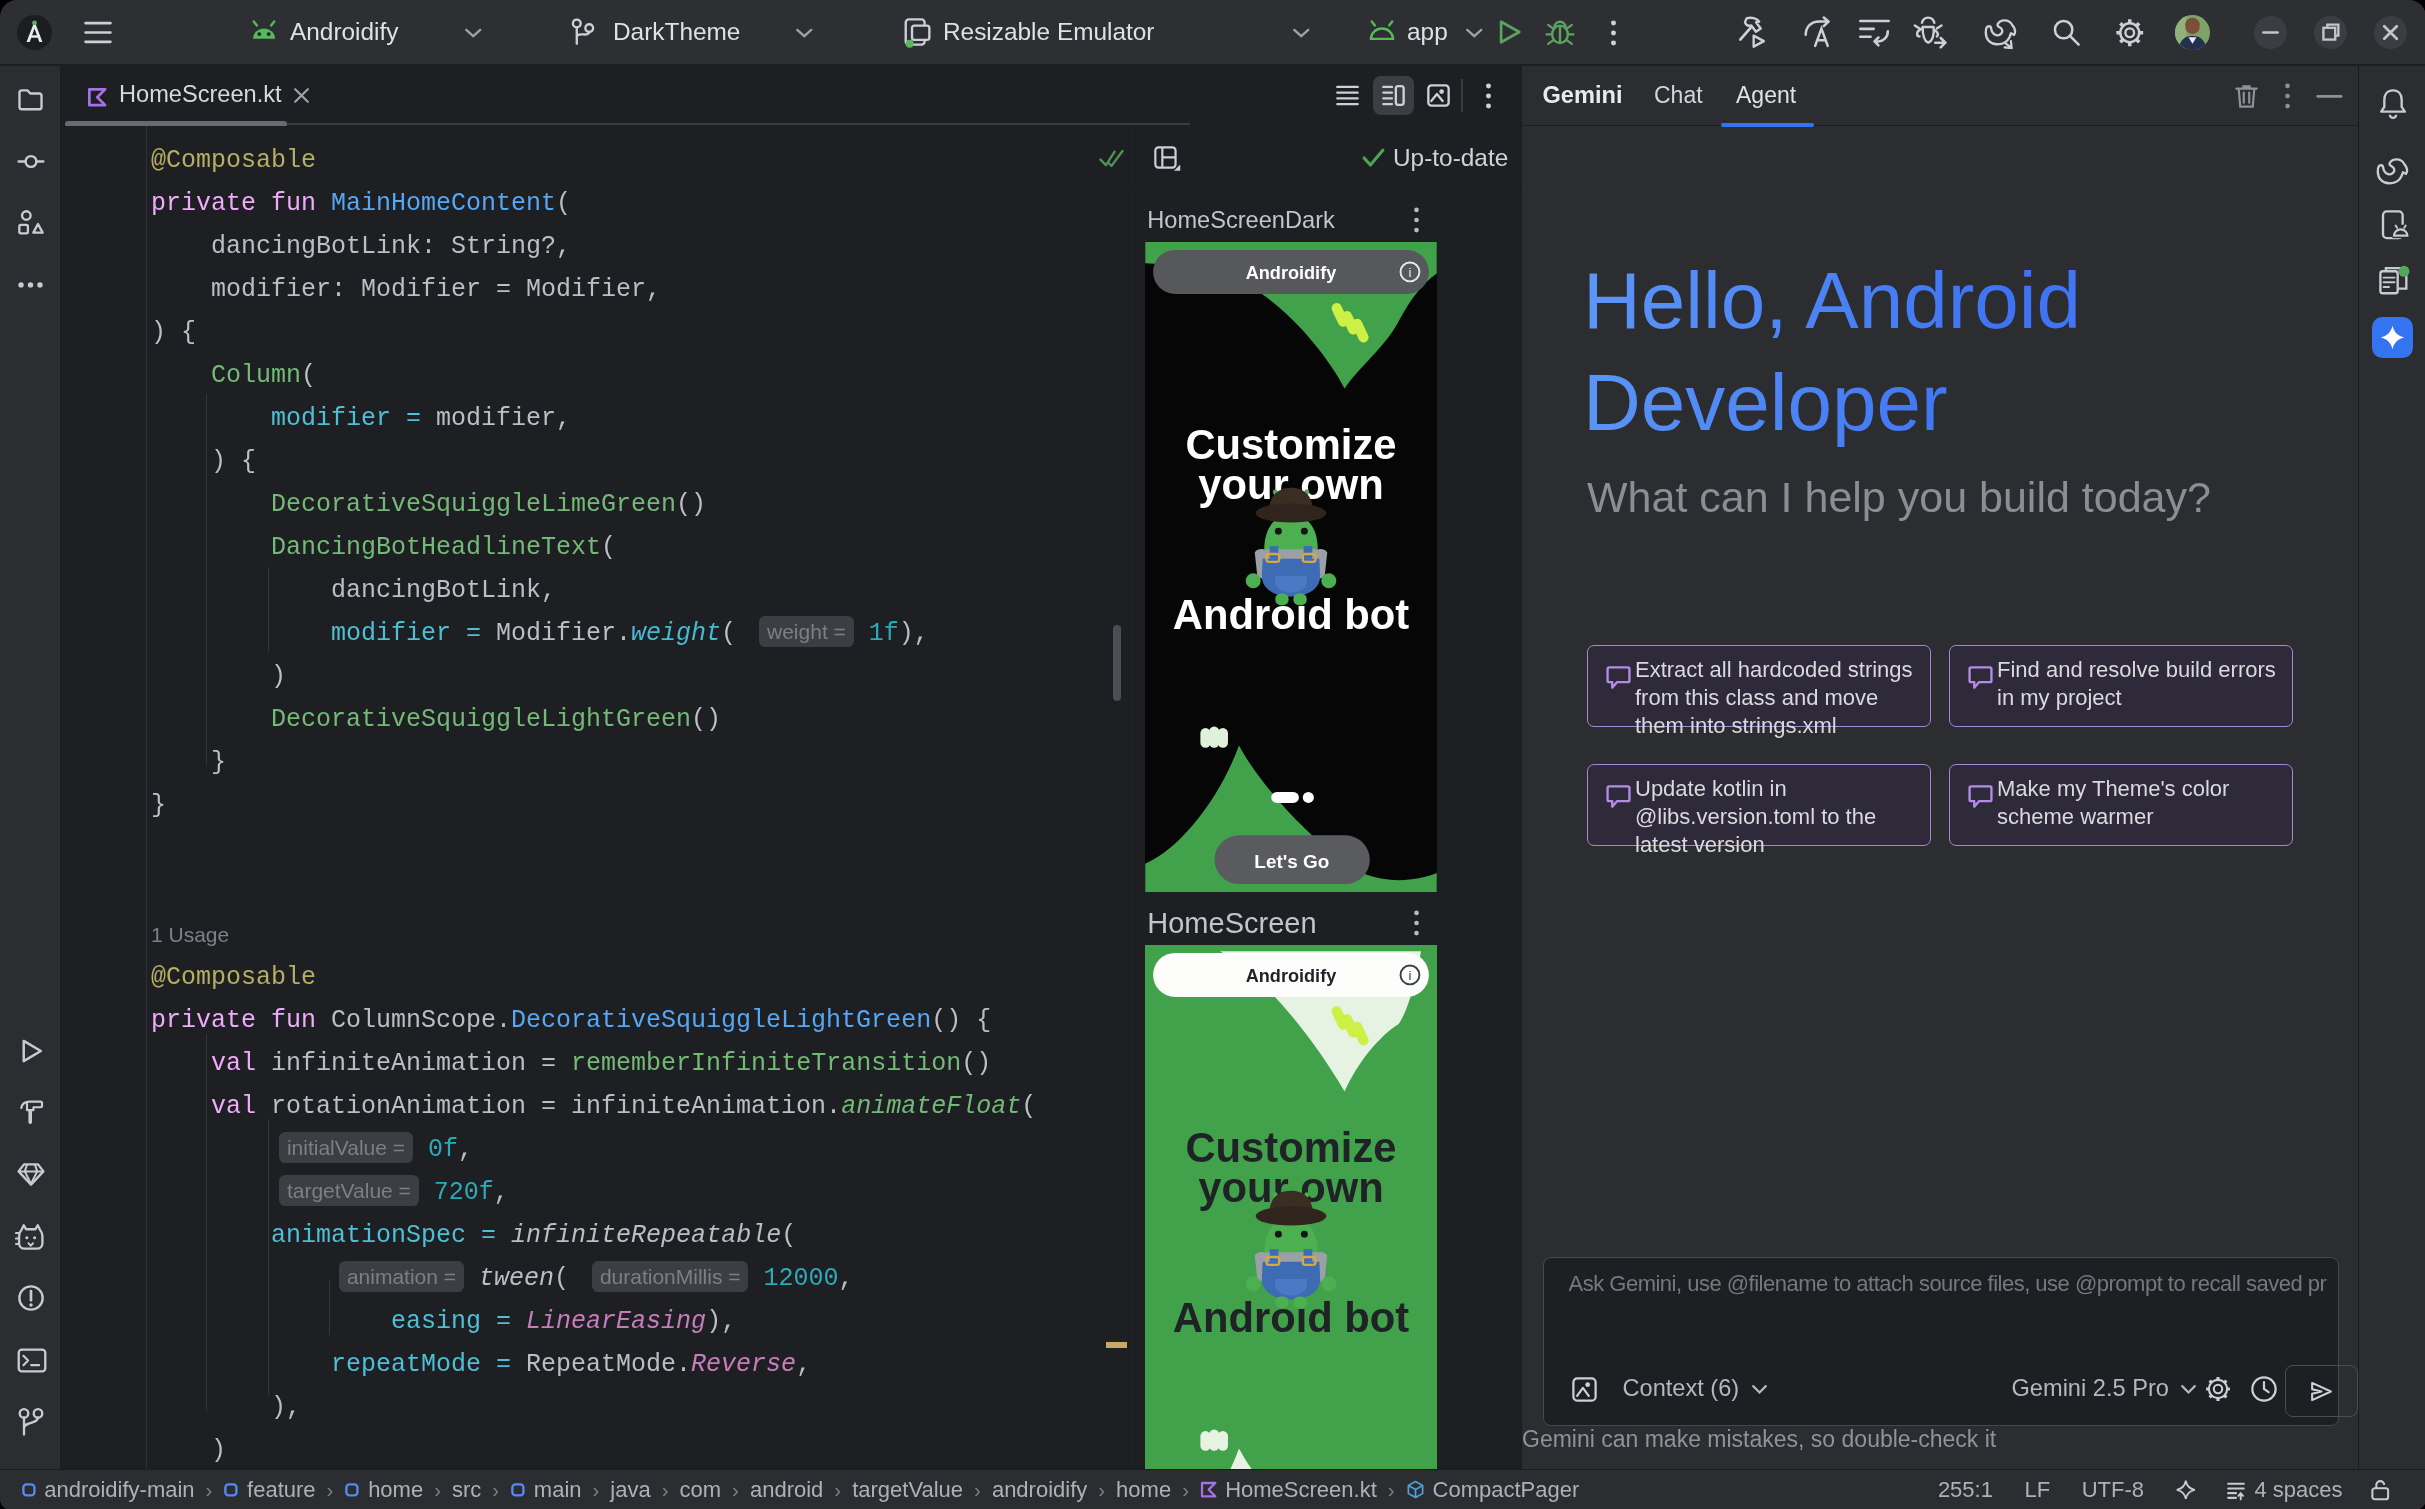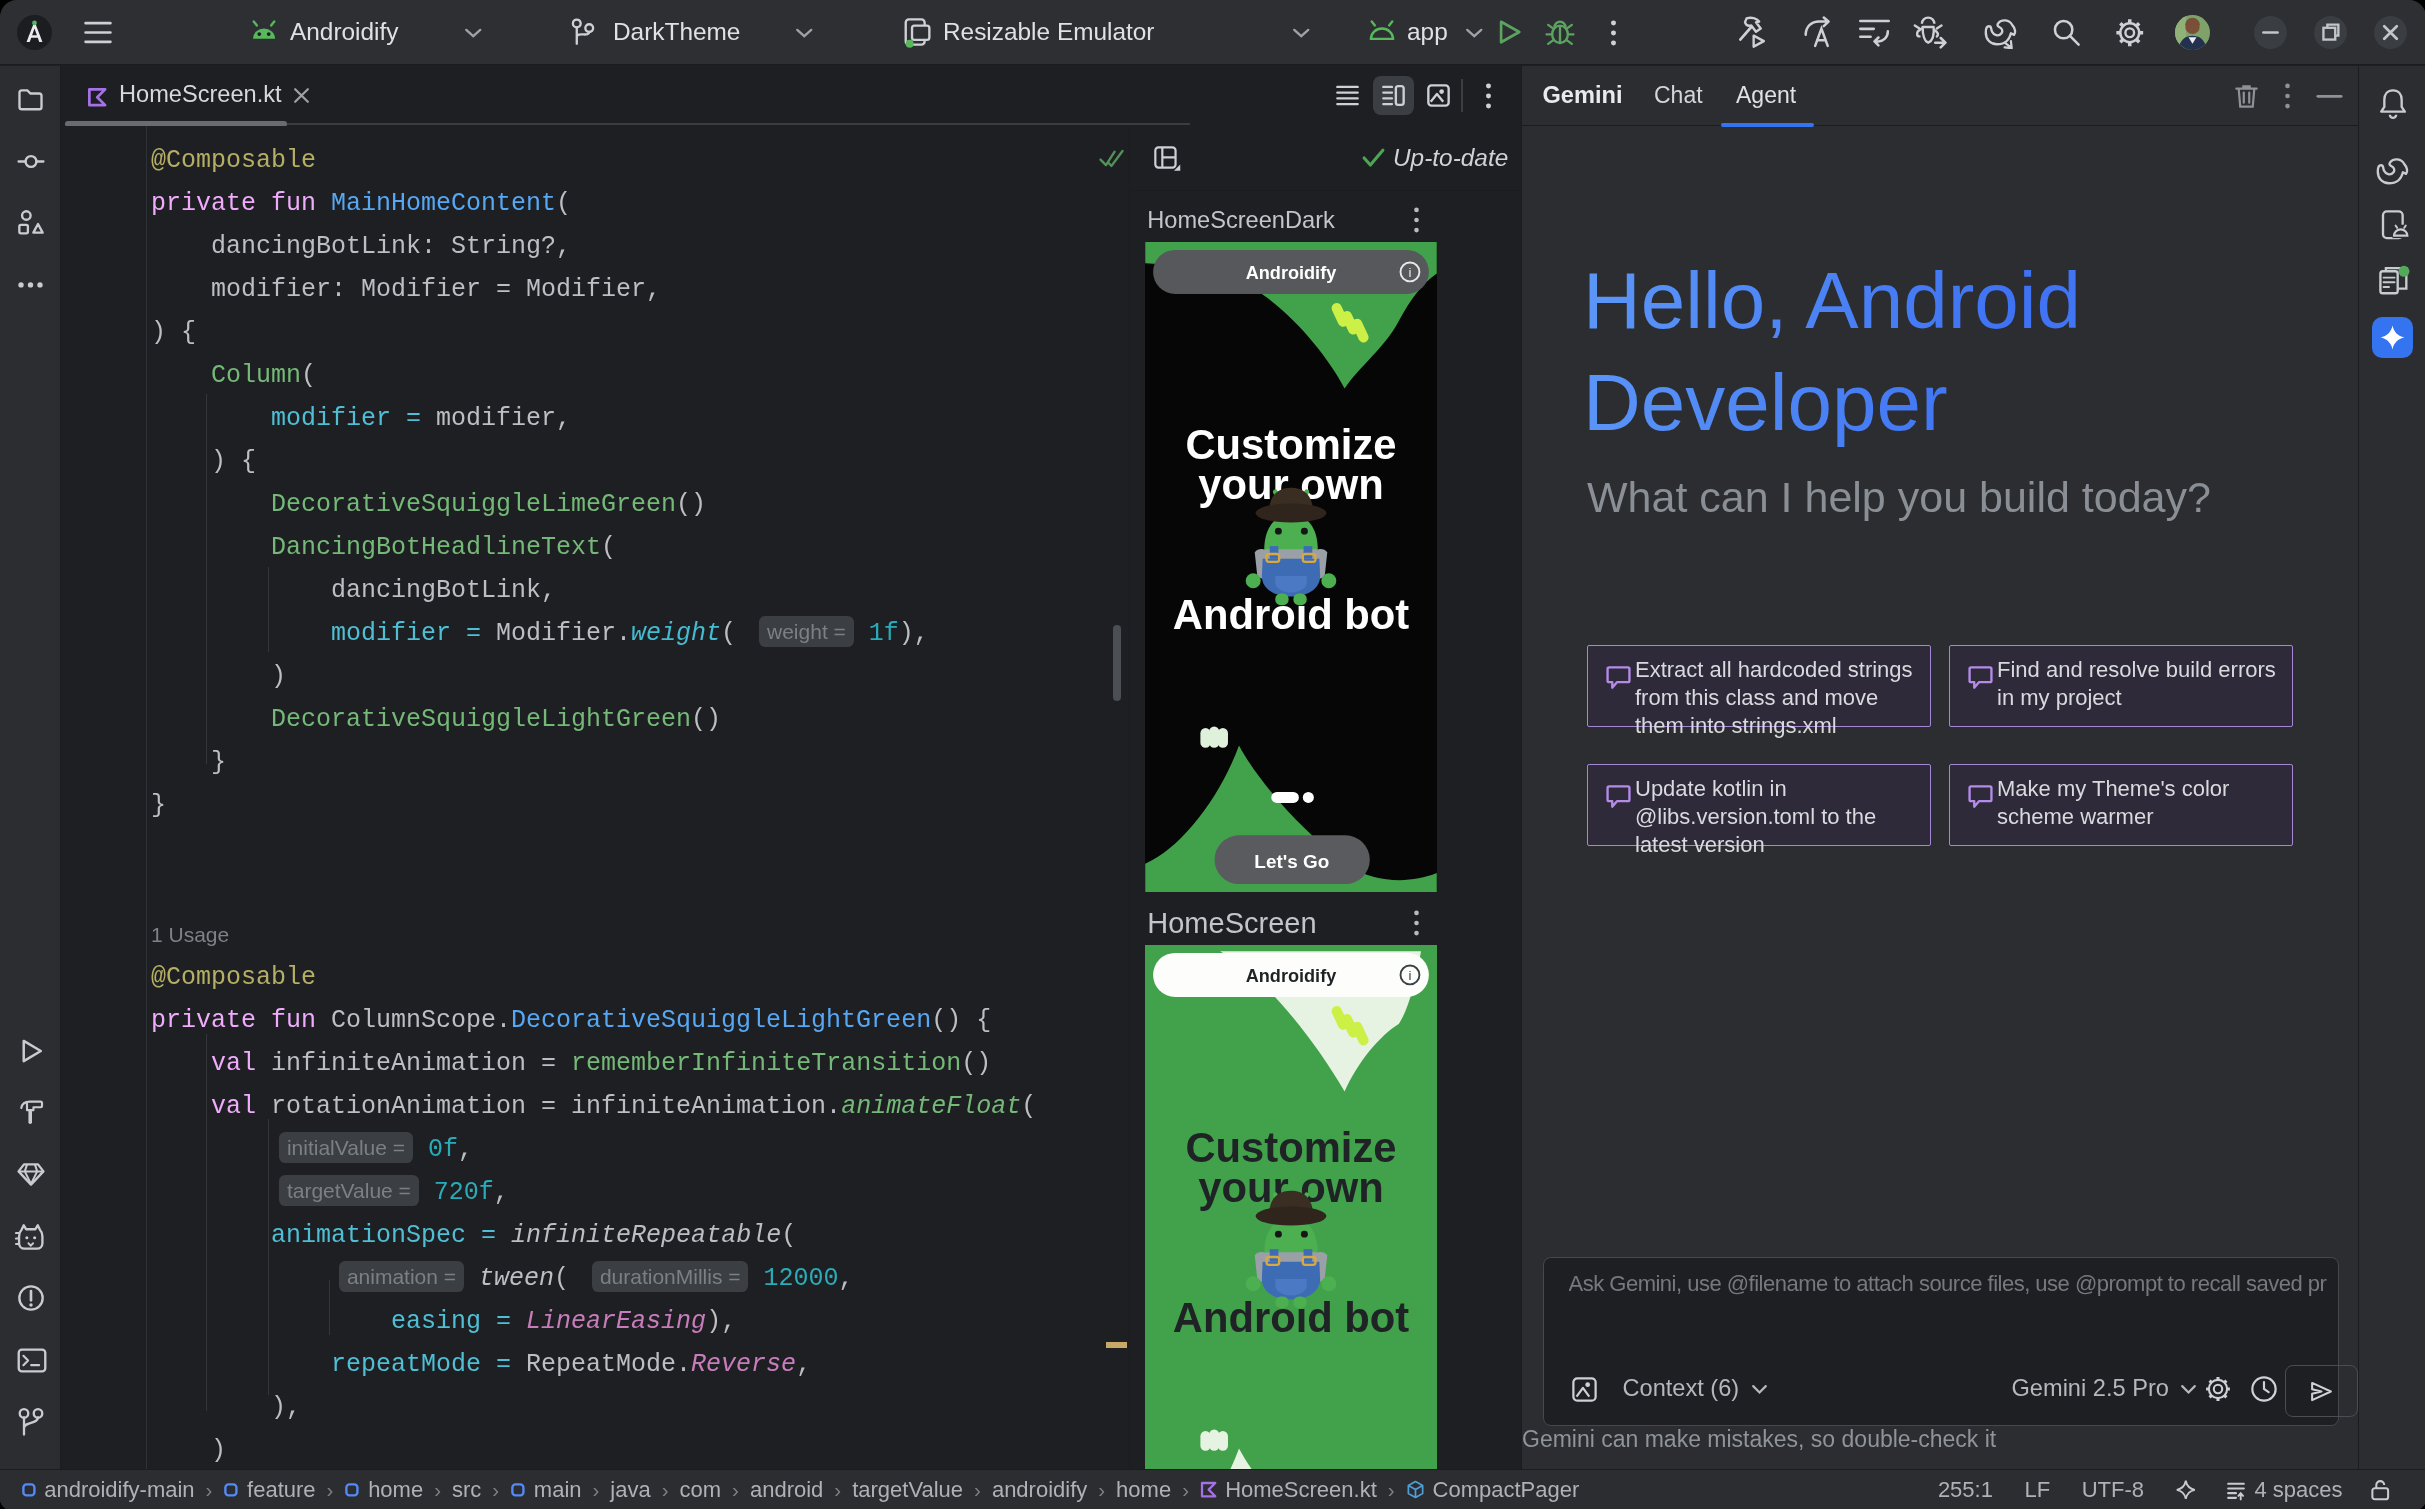--- a/index.html
+++ b/index.html
@@ -23,21 +23,21 @@
   .na{color:#4EBFD5;} .nm{color:#2AACB8;} .pk{color:#C77DBB;font-style:italic;}
   .it{font-style:italic;text-align:center;} .tl{color:#43BBD1;font-style:italic;}
   .chip{display:inline-block;font-family:"Liberation Sans",sans-serif;font-size:21px;color:#7C8085;background:#3B3E43;border-radius:6.3px;padding:0 7.9px;height:31.5px;line-height:31.5px;vertical-align:0.8px;margin-left:8px;}
   .usage{font-family:"Liberation Sans",sans-serif;font-size:21px;color:#7D8188;}
   .iguide{position:absolute;width:0.8px;background:#33363B;}
   
   #preview{position:absolute;left:1129px;top:126px;width:392px;height:1343px;background:#1E1F22;border-left:1.6px solid #1A1C1F;overflow:hidden;}
   
   #gemini{position:absolute;left:1521px;top:66px;width:837px;height:1403px;background:#2B2D30;border-left:1.6px solid #1A1C1F;overflow:hidden;}
   .crumb{color:#7E8288;margin:0 11px;font-size:20.5px;}
-  .card{position:absolute;width:344px;height:82px;border:1.6px solid #A687D6;border-radius:2px;background:#2F2A3A;}
+  .card{position:absolute;width:344px;height:82px;border:1.6px solid #A687D6;border-radius:7px;background:#2F2A3A;}
   .cardtx{position:absolute;left:47px;top:9.5px;font-size:22px;line-height:28px;color:#D8DADE;}
   svg{display:block;}
 </style>
 </head>
 <body>
 <div id="win">
 
 <div id="topbar">
 
   <svg class="abs" style="left:17.3px;top:15px" width="35" height="35" viewBox="0 0 44 44">
@@ -343,21 +343,21 @@
 <div id="preview">
   <div class="abs" style="left:0;top:0;width:392px;height:65px;border-bottom:1.6px solid #1A1C1F;">
     <svg class="abs" style="left:23px;top:19px" width="28" height="28" viewBox="0 0 36 36">
       <rect x="3" y="3" width="26" height="26" rx="4" fill="none" stroke="#CED0D6" stroke-width="2.8"></rect>
       <path d="M12 3 V29 M12 16 H29" stroke="#CED0D6" stroke-width="2.8"></path>
       <path d="M27 33 L35 33 L35 25 Z" fill="#CED0D6"></path>
     </svg>
     <svg class="abs" style="left:231px;top:21px" width="25" height="22" viewBox="0 0 32 28">
       <path d="M4 14 L12 23 L28 4" fill="none" stroke="#4CA454" stroke-width="4" stroke-linecap="round" stroke-linejoin="round"></path>
     </svg>
-    <div class="abs" style="left:263px;top:0;height:64px;line-height:64px;font-size:24.4px;color:#CFD2D6;font-style:italic;">Up-to-date</div>
+    <div class="abs" style="left:263px;top:0;height:64px;line-height:64px;font-size:24.4px;color:#CFD2D6;">Up-to-date</div>
   </div>
   <div class="abs" style="left:17.3px;top:76px;height:36px;line-height:36px;font-size:23.6px;color:#C2C5CA;">HomeScreenDark</div>
   <svg class="abs" style="left:281px;top:80px" width="11" height="28" viewBox="0 0 14 36">
     <circle cx="7" cy="5" r="3" fill="#B7BABF"></circle>
         <circle cx="7" cy="18" r="3" fill="#B7BABF"></circle>
         <circle cx="7" cy="31" r="3" fill="#B7BABF"></circle>
   </svg>
 
   <div class="abs" style="left:15px;top:116px;width:292px;height:650px;background:#060606;overflow:hidden;">
     <svg width="292" height="650" viewBox="0 0 370 825">

